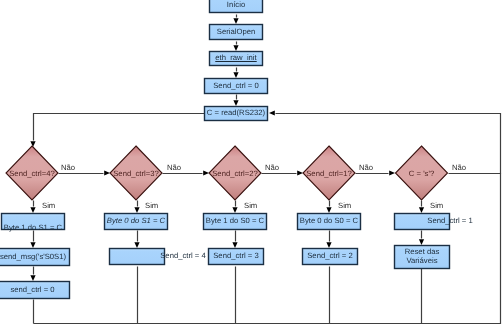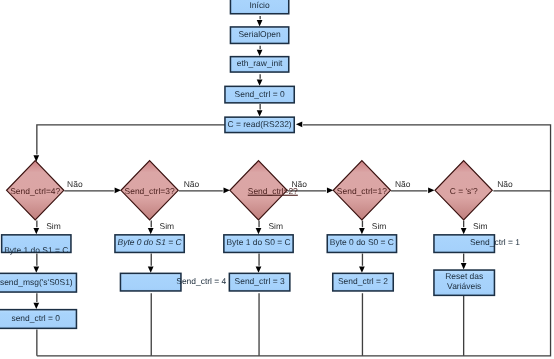--- a/index.html
+++ b/index.html
@@ -105,38 +105,38 @@
         <polygon points="32,146 58,173 32,200 6,173" fill="url(#gdec)" stroke="#3a1210" stroke-width="1.1"></polygon>
         <polygon points="136,146 162,173 136,200 110,173" fill="url(#gdec)" stroke="#3a1210" stroke-width="1.1"></polygon>
         <polygon points="235,146 261,173 235,200 209,173" fill="url(#gdec)" stroke="#3a1210" stroke-width="1.1"></polygon>
         <polygon points="329,146 355,173 329,200 303,173" fill="url(#gdec)" stroke="#3a1210" stroke-width="1.1"></polygon>
         <polygon points="421.5,146 447.5,173 421.5,200 395.5,173" fill="url(#gdec)" stroke="#3a1210" stroke-width="1.1"></polygon>
       </g>
   </svg>
   <div id="texts">
       <div class="nodetext proctext" style="left: 209px; top: -3px; width: 54px; height: 16px;">Início</div>
       <div class="nodetext proctext" style="left: 209px; top: 24px; width: 54px; height: 16px;">SerialOpen</div>
-      <div class="nodetext proctext" style="left: 209px; top: 51px; width: 54px; height: 15px;">eth_raw_init</div>
+      <div class="nodetext proctext" style="left: 209px; top: 51px; width: 54px; height: 15px; text-decoration: underline;">eth_raw_init</div>
       <div class="nodetext proctext" style="left: 204px; top: 78px; width: 64px; height: 16px;">Send_ctrl = 0</div>
       <div class="nodetext proctext" style="left: 204px; top: 106px; width: 64px; height: 15px;">C = read(RS232)</div>
       <div class="nodetext proctext" style="left: 1px; top: 213px; width: 64px; height: 30px;">Byte 1 do S1 = C</div>
       <div class="nodetext proctext" style="left: -4px; top: 248px; width: 74px; height: 18px;">send_msg('s'S0S1)</div>
       <div class="nodetext proctext" style="left: -5px; top: 281px; width: 75px; height: 18px;">send_ctrl = 0</div>
       <div class="nodetext proctext" style="left: 104px; top: 213px; width: 64px; height: 17px; font-style: italic;">Byte 0 do S1 = C</div>
       <div class="nodetext proctext" style="left: 109px; top: 248px; width: 56px; height: 17px; padding-left: 46px;">Send_ctrl = 4</div>
       <div class="nodetext proctext" style="left: 203px; top: 213px; width: 64px; height: 17px;">Byte 1 do S0 = C</div>
       <div class="nodetext proctext" style="left: 208px; top: 248px; width: 56px; height: 17px;">Send_ctrl = 3</div>
       <div class="nodetext proctext" style="left: 297px; top: 213px; width: 64px; height: 17px;">Byte 0 do S0 = C</div>
       <div class="nodetext proctext" style="left: 302px; top: 248px; width: 56px; height: 17px;">Send_ctrl = 2</div>
       <div class="nodetext proctext" style="left: 394px; top: 213px; width: 32px; height: 17px; padding-left: 40px;">Send_ctrl = 1</div>
       <div class="nodetext proctext" style="left: 394px; top: 245px; width: 56px; height: 24px;">Reset das
 Variáveis</div>
       <div class="nodetext dectext" style="left: 6px; top: 166.5px; width: 52px; height: 16px;">Send_ctrl=4?</div>
       <div class="nodetext dectext" style="left: 110px; top: 166.5px; width: 52px; height: 16px;">Send_ctrl=3?</div>
-      <div class="nodetext dectext" style="left: 222px; top: 166.5px; width: 52px; height: 16px; text-decoration: underline;">Send_ctrl=2?</div>
+      <div class="nodetext dectext" style="left: 209px; top: 166.5px; width: 52px; height: 16px;">Send_ctrl=2?</div>
       <div class="nodetext dectext" style="left: 303px; top: 166.5px; width: 52px; height: 16px;">Send_ctrl=1?</div>
       <div class="nodetext dectext" style="left: 395.5px; top: 166.5px; width: 52px; height: 16px;">C = 's'?</div>
       <div class="elabel" style="left: 61px; top: 164px;">Não</div>
       <div class="elabel" style="left: 167px; top: 164px;">Não</div>
       <div class="elabel" style="left: 265px; top: 164px;">Não</div>
       <div class="elabel" style="left: 359px; top: 164px;">Não</div>
       <div class="elabel" style="left: 452px; top: 164px;">Não</div>
       <div class="elabel" style="left: 42px; top: 202px;">Sim</div>
       <div class="elabel" style="left: 145px; top: 202px;">Sim</div>
       <div class="elabel" style="left: 244px; top: 202px;">Sim</div>

